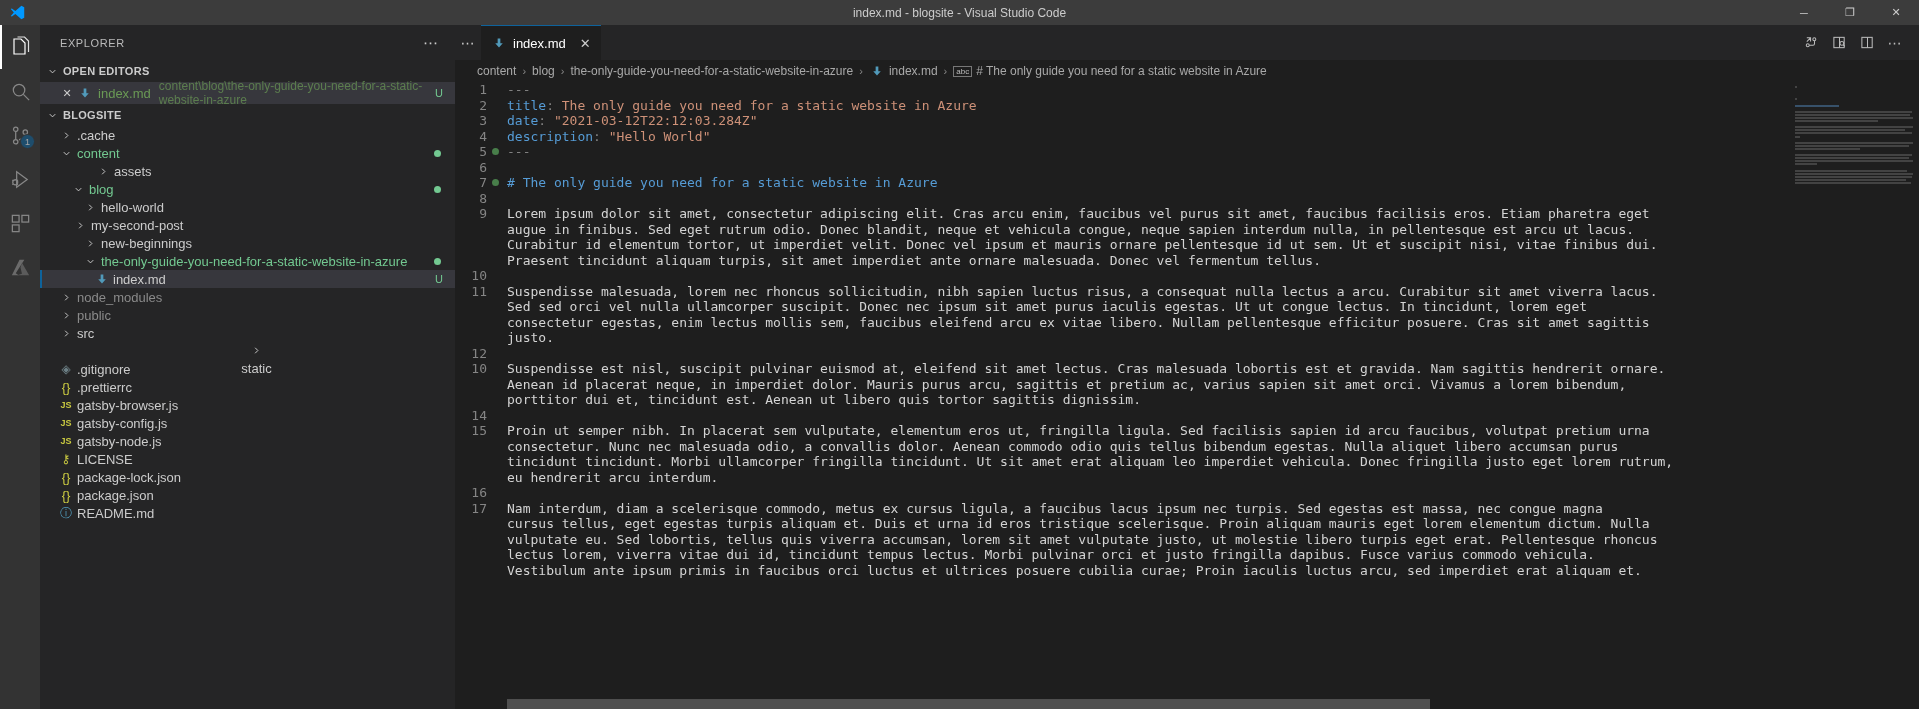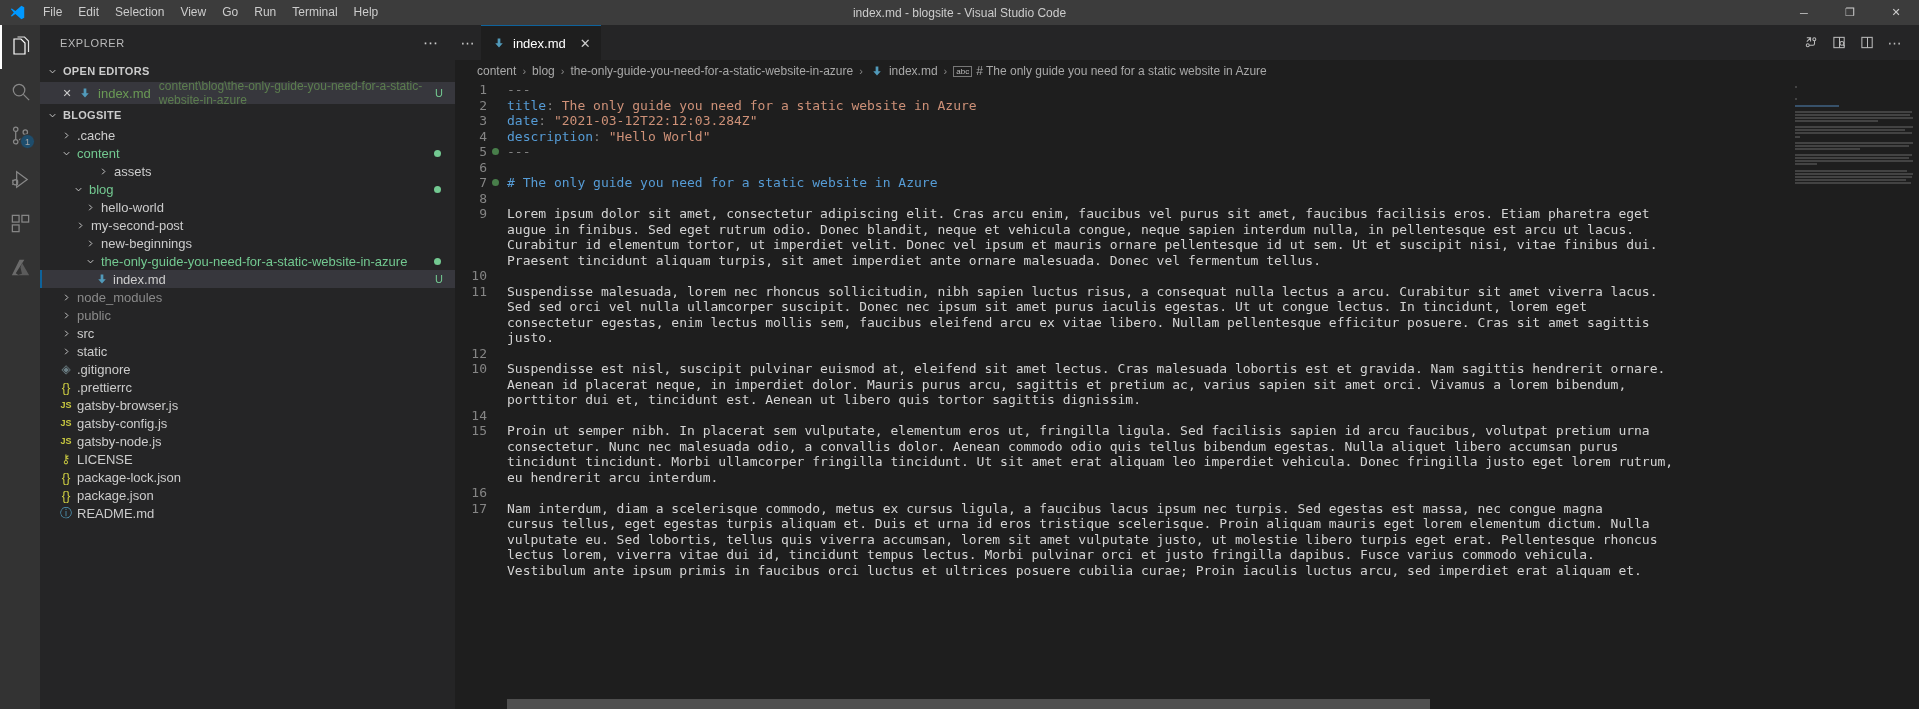--- a/index.html
+++ b/index.html
@@ -174,30 +174,20 @@
 <body>
 
 <div class="app">
 
   <div class="titlebar">
     <div class="vs-logo">
       <svg width="17" height="17" viewBox="0 0 24 24">
         <path d="M17.5 2.5 L21.5 4.5 L21.5 19.5 L17.5 21.5 L9 14 L4 17.8 L2.5 16.8 L6.8 12 L2.5 7.2 L4 6.2 L9 10 Z" fill="#0098ff"></path>
       </svg>
     </div>
-    <div class="menu">
-      <div class="menu-item">File</div>
-      <div class="menu-item">Edit</div>
-      <div class="menu-item">Selection</div>
-      <div class="menu-item">View</div>
-      <div class="menu-item">Go</div>
-      <div class="menu-item">Run</div>
-      <div class="menu-item">Terminal</div>
-      <div class="menu-item">Help</div>
-    </div>
     <div class="win-title">index.md - blogsite - Visual Studio Code</div>
     <div class="win-controls">
       <div class="win-btn">─</div>
       <div class="win-btn">❐</div>
       <div class="win-btn close">✕</div>
     </div>
   </div>
 
   <div class="body-row">
 
@@ -374,21 +364,21 @@
             <span class="tree-label dim">public</span>
           </div>
           <div class="tree-row" style="padding-left: 18px;">
             <span class="twisty">
               <svg width="11" height="11" viewBox="0 0 16 16" fill="none" stroke="#cccccc" stroke-width="1.4">
                 <path d="M6 4 L10 8 L6 12"></path>
               </svg>
             </span>
             <span class="tree-label">src</span>
           </div>
-          <div class="tree-row" style="padding-left: 18px;">
+          <div class="tree-row" style="padding-left: 18px; flex-direction: column;">
             <span class="twisty">
               <svg width="11" height="11" viewBox="0 0 16 16" fill="none" stroke="#cccccc" stroke-width="1.4">
                 <path d="M6 4 L10 8 L6 12"></path>
               </svg>
             </span>
             <span class="tree-label">static</span>
           </div>
           <div class="tree-row" style="padding-left: 18px;">
             <span class="ficon git">◈</span>
             <span class="tree-label">.gitignore</span>

